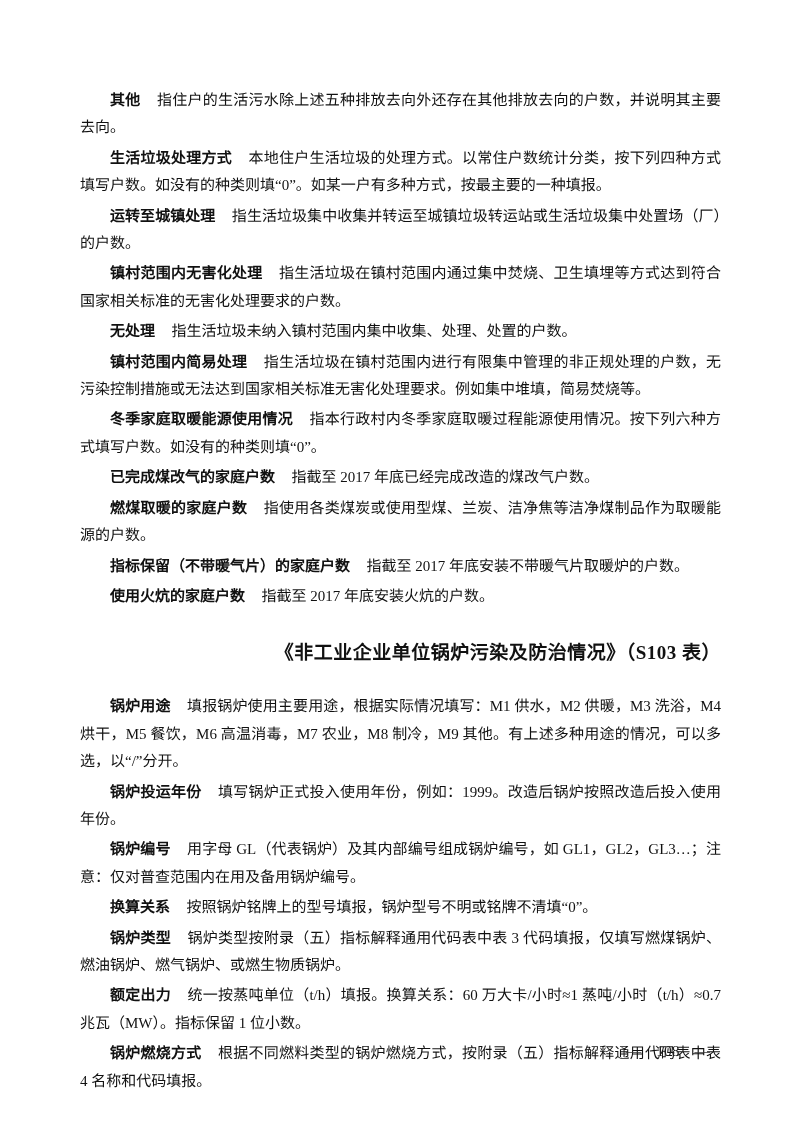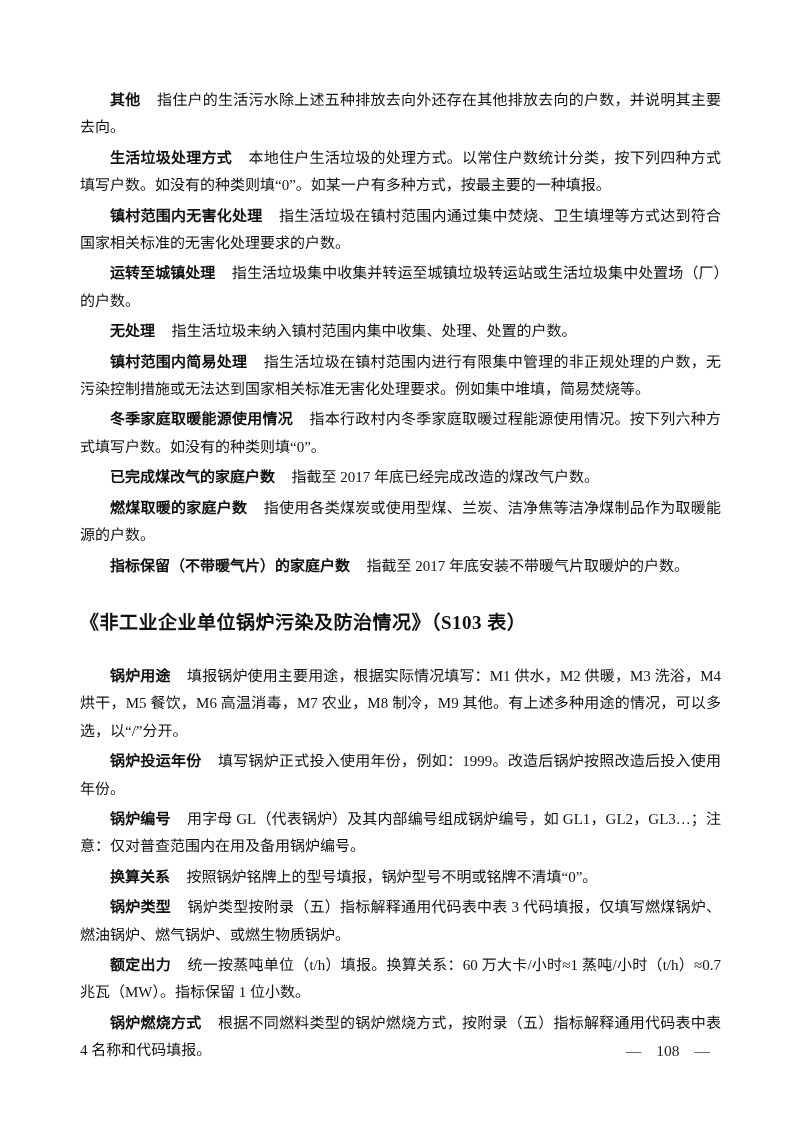--- a/index.html
+++ b/index.html
@@ -32,21 +32,21 @@
   }
   .term {
     font-weight: 700;
     font-family: "Liberation Sans", "DejaVu Sans", sans-serif;
     margin-right: 1.1em;
   }
   .def { font-weight: 400; }
   .heading {
     font-size: 19px;
     font-weight: 700;
-    text-align: left;
+    text-align: right;
     letter-spacing: 0.5px;
     margin: 28px 0 24px 0;
     line-height: 30px;
   }
   .footer {
     position: absolute;
     right: 82px;
     top: 1042px;
     font-size: 15.5px;
     display: flex;
@@ -66,38 +66,39 @@
 </head>
 <body>
 
 <div class="page">
   <main class="content">
     <section id="section-0">
   <p class="para"><span class="term">其他</span><span class="def">指住户的生活污水除上述五种排放去向外还存在其他排放去向的户数，并说明其主要去向。</span></p>
 
   <p class="para"><span class="term">生活垃圾处理方式</span><span class="def">本地住户生活垃圾的处理方式。以常住户数统计分类，按下列四种方式填写户数。如没有的种类则填“0”。如某一户有多种方式，按最主要的一种填报。</span></p>
 
+  <p class="para"><span class="term">运转至城镇处理</span><span class="def">指生活垃圾集中收集并转运至城镇垃圾转运站或生活垃圾集中处置场（厂）的户数。</span></p>
+
   <p class="para"><span class="term">镇村范围内无害化处理</span><span class="def">指生活垃圾在镇村范围内通过集中焚烧、卫生填埋等方式达到符合国家相关标准的无害化处理要求的户数。</span></p>
-
-  <p class="para"><span class="term">运转至城镇处理</span><span class="def">指生活垃圾集中收集并转运至城镇垃圾转运站或生活垃圾集中处置场（厂）的户数。</span></p>
 
   <p class="para"><span class="term">无处理</span><span class="def">指生活垃圾未纳入镇村范围内集中收集、处理、处置的户数。</span></p>
 
   <p class="para"><span class="term">镇村范围内简易处理</span><span class="def">指生活垃圾在镇村范围内进行有限集中管理的非正规处理的户数，无污染控制措施或无法达到国家相关标准无害化处理要求。例如集中堆填，简易焚烧等。</span></p>
 
   <p class="para"><span class="term">冬季家庭取暖能源使用情况</span><span class="def">指本行政村内冬季家庭取暖过程能源使用情况。按下列六种方式填写户数。如没有的种类则填“0”。</span></p>
 
   <p class="para"><span class="term">已完成煤改气的家庭户数</span><span class="def">指截至 2017 年底已经完成改造的煤改气户数。</span></p>
 
 
   <p class="para"><span class="term">燃煤取暖的家庭户数</span><span class="def">指使用各类煤炭或使用型煤、兰炭、洁净焦等洁净煤制品作为取暖能源的户数。</span></p>
 
 
   <p class="para"><span class="term">指标保留（不带暖气片）的家庭户数</span><span class="def">指截至 2017 年底安装不带暖气片取暖炉的户数。</span></p>
 
+  <p class="para"><span class="term">使用火炕的家庭户数</span><span class="def">指截至 2017 年底安装火炕的户数。</span></p>
 </section>
     <h1 class="heading">《非工业企业单位锅炉污染及防治情况》（S103 表）</h1>
     <section id="section-1">
   <p class="para"><span class="term">锅炉用途</span><span class="def">填报锅炉使用主要用途，根据实际情况填写：M1 供水，M2 供暖，M3 洗浴，M4 烘干，M5 餐饮，M6 高温消毒，M7 农业，M8 制冷，M9 其他。有上述多种用途的情况，可以多选，以“/”分开。</span></p>
 
   <p class="para"><span class="term">锅炉投运年份</span><span class="def">填写锅炉正式投入使用年份，例如：1999。改造后锅炉按照改造后投入使用年份。</span></p>
 
   <p class="para"><span class="term">锅炉编号</span><span class="def">用字母 GL（代表锅炉）及其内部编号组成锅炉编号，如 GL1，GL2，GL3…；注意：仅对普查范围内在用及备用锅炉编号。</span></p>
 
   <p class="para"><span class="term">换算关系</span><span class="def">按照锅炉铭牌上的型号填报，锅炉型号不明或铭牌不清填“0”。</span></p>

